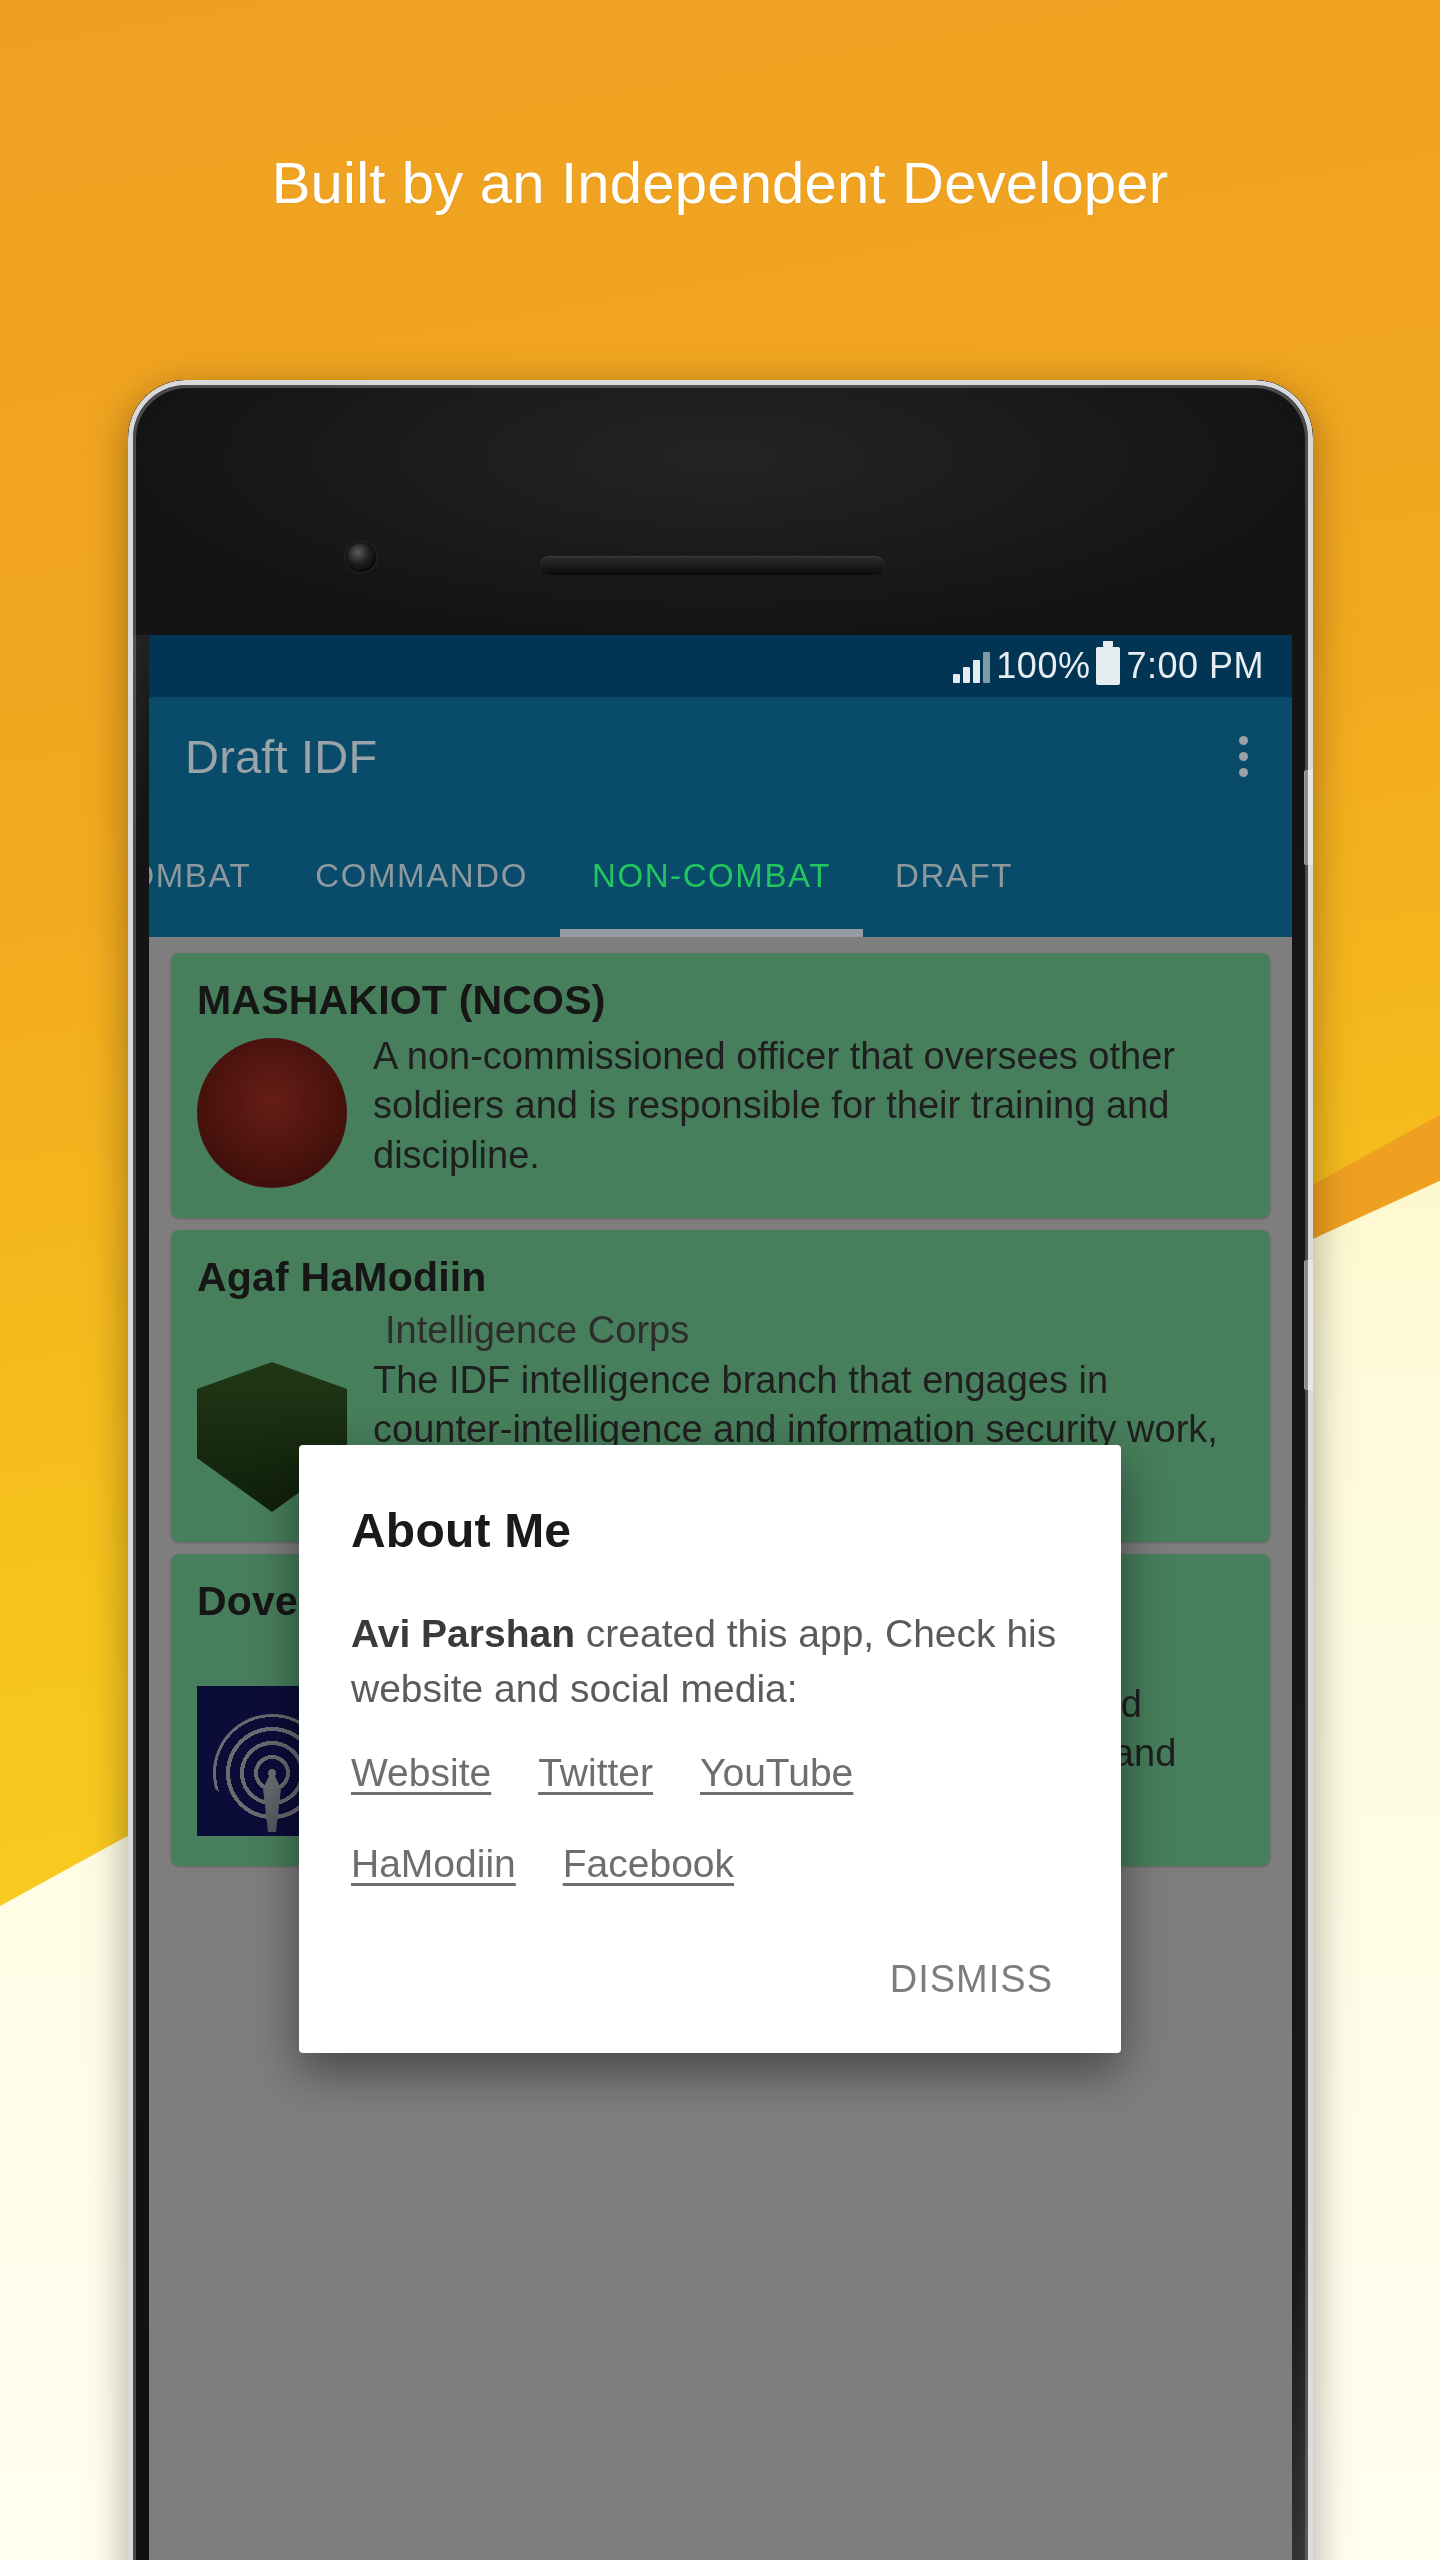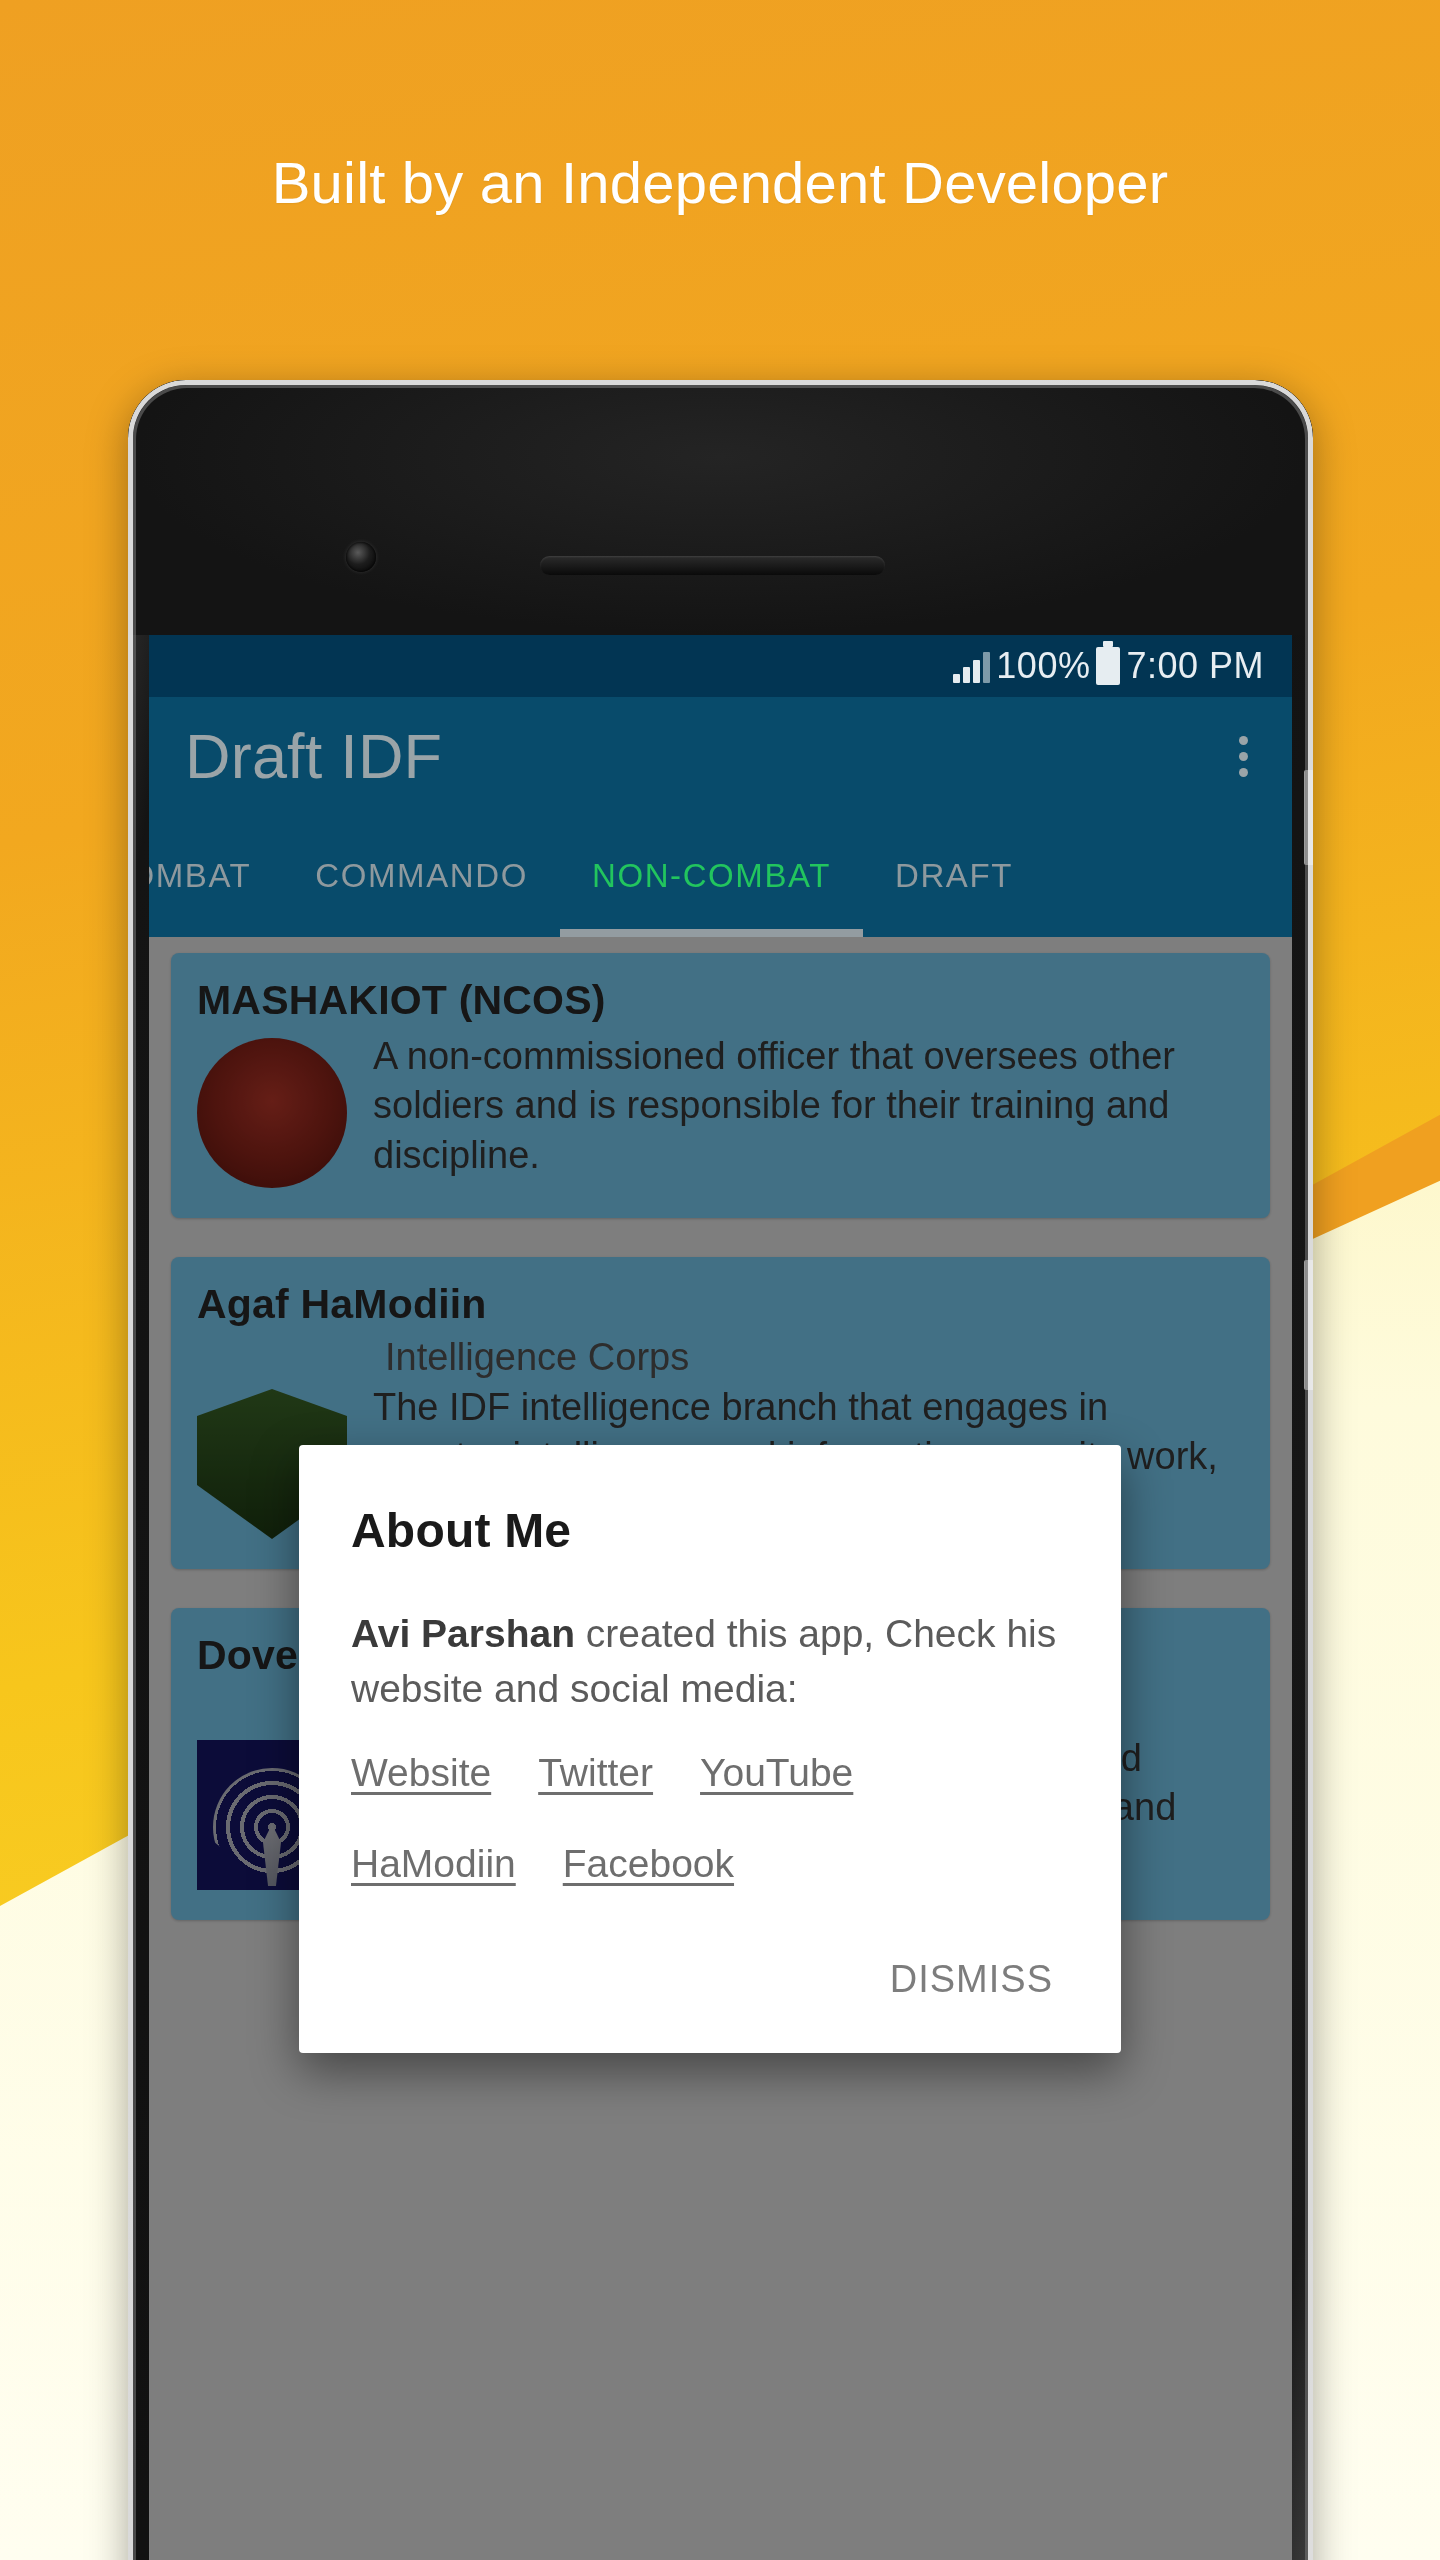--- a/index.html
+++ b/index.html
@@ -127,21 +127,21 @@
   }
   #clock { font-size: 36px; letter-spacing: .5px; }
 
   
   #app-bar {
     height: 118px; background: #084B6B;
     display: flex; align-items: center; justify-content: space-between;
     padding: 0 30px 0 36px;
   }
   #app-title {
-    font-size: 63px; color: #9AA4A8; letter-spacing: .2px;
+    font-size: 47px; color: #9AA4A8; letter-spacing: .2px;
   }
   #overflow-menu { display: flex; flex-direction: column; gap: 7px; padding: 14px 14px; }
   #overflow-menu span {
     display: block; width: 9px; height: 9px; border-radius: 50%; background: #9AA4A8;
   }
 
   
   #tab-bar {
     height: 122px; background: #084B6B;
     display: flex; align-items: stretch; position: relative; overflow: hidden;
@@ -166,24 +166,24 @@
     overflow: hidden;
   }
   #content-scrim::after {
     content: ""; position: absolute; inset: 0;
     background: rgba(0,0,0,0.47);
     pointer-events: none; z-index: 5;
   }
   #content-list { padding: 16px 22px 0 22px; }
 
   .card {
-    background: #7dd3fc;
+    background: #86efac;
     border-radius: 8px;
     box-shadow: 0 1px 3px rgba(0,0,0,0.22);
-    margin-bottom: 39px;
+    margin-bottom: 12px;
     padding: 24px 26px 30px 26px;
   }
   .card-title {
     font-size: 41px; font-weight: bold; color: #2B2B2B;
     letter-spacing: .2px; margin-bottom: 8px;
   }
   .card-subtitle {
     font-size: 38px; color: #555; margin-left: 188px; margin-bottom: 4px;
   }
   .card-body { display: flex; align-items: flex-start; gap: 26px; }

